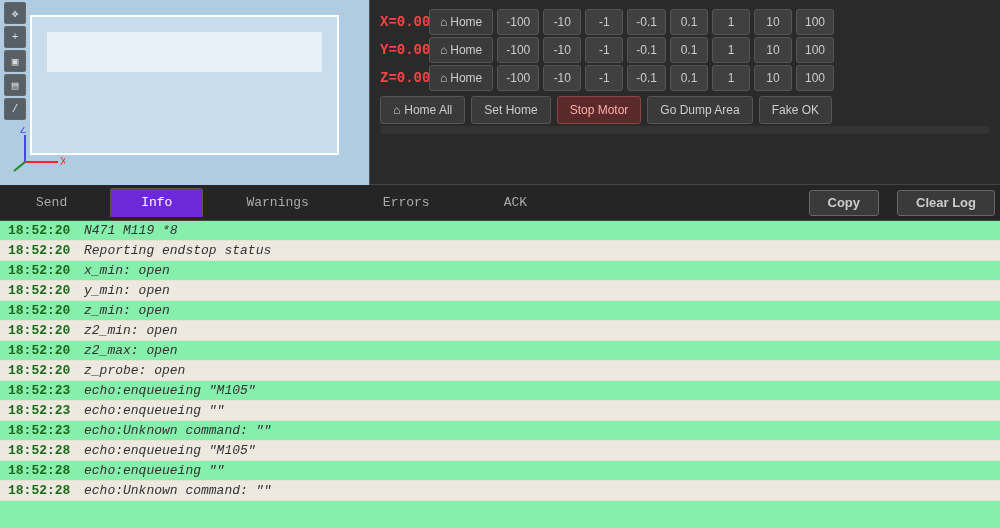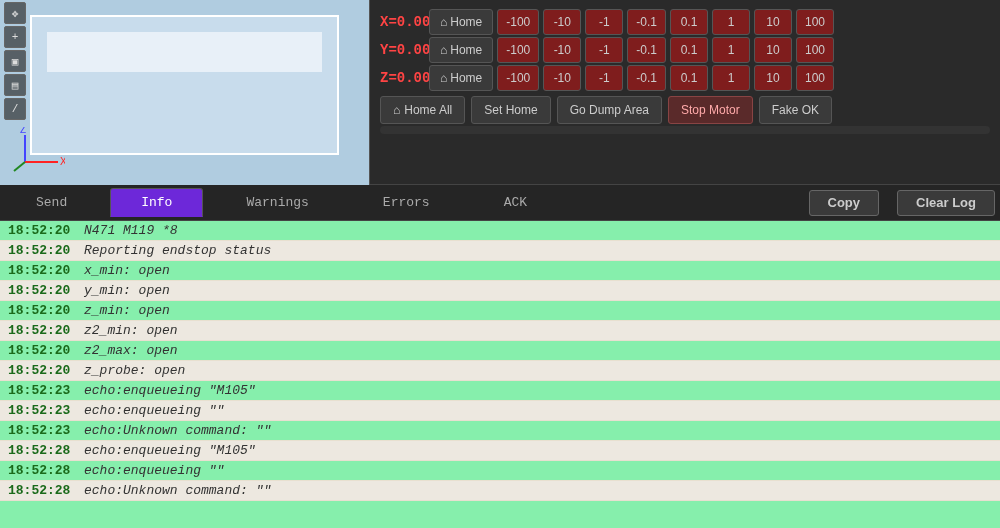--- a/index.html
+++ b/index.html
@@ -93,21 +93,21 @@
       font-size: 12px;
       cursor: pointer;
       border-radius: 3px;
       display: flex;
       align-items: center;
       gap: 3px;
       height: 26px;
     }
 
     .jog-btn {
-      background: #7f1d1d;
+      background: #404040;
       border: 1px solid #555;
       color: #ccc;
       padding: 3px 8px;
       font-size: 12px;
       cursor: pointer;
       border-radius: 3px;
       height: 26px;
       min-width: 38px;
       text-align: center;
     }
@@ -329,25 +329,25 @@
     </div>
 
     <div class="action-row">
       <button class="action-btn">
         <span>⌂</span>
         <span>Home All</span>
       </button>
       <button class="action-btn">
         <span>Set Home</span>
       </button>
+      <button class="action-btn stop-btn">
+        <span>Stop Motor</span>
+      </button>
       <button class="action-btn">
         <span>Go Dump Area</span>
-      </button>
-      <button class="action-btn stop-btn">
-        <span>Stop Motor</span>
       </button>
       <button class="action-btn">
         <span>Fake OK</span>
       </button>
     </div>
 
     <div class="scrollbar-row"></div>
   </div>
 </div>
 

